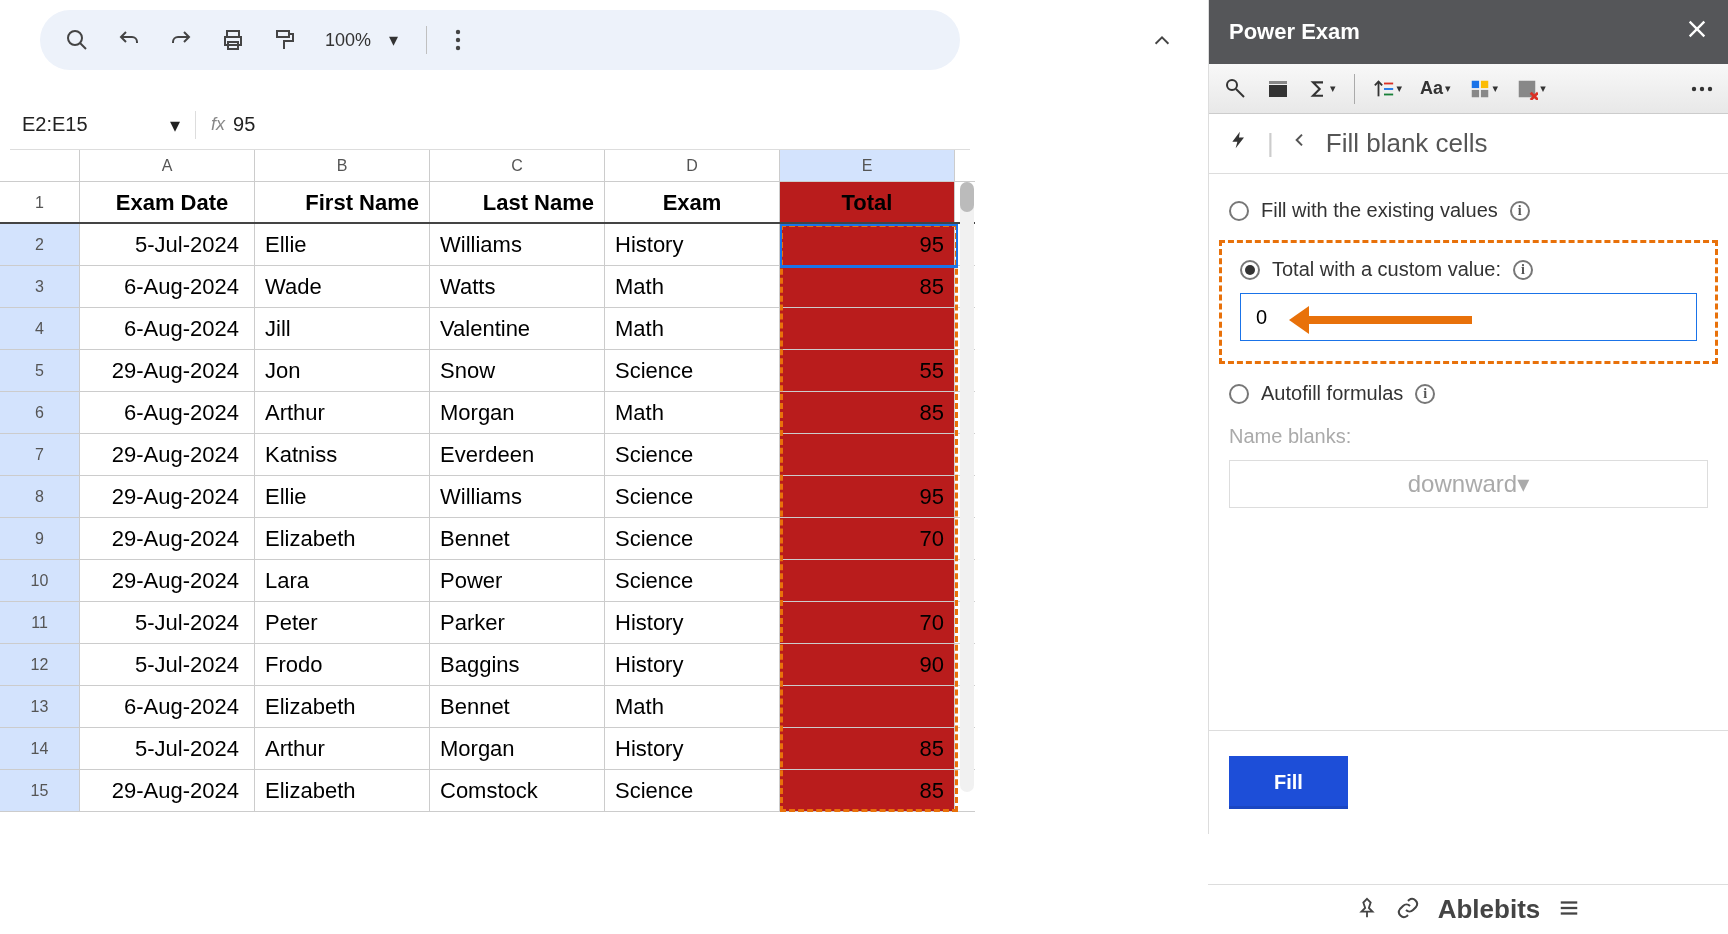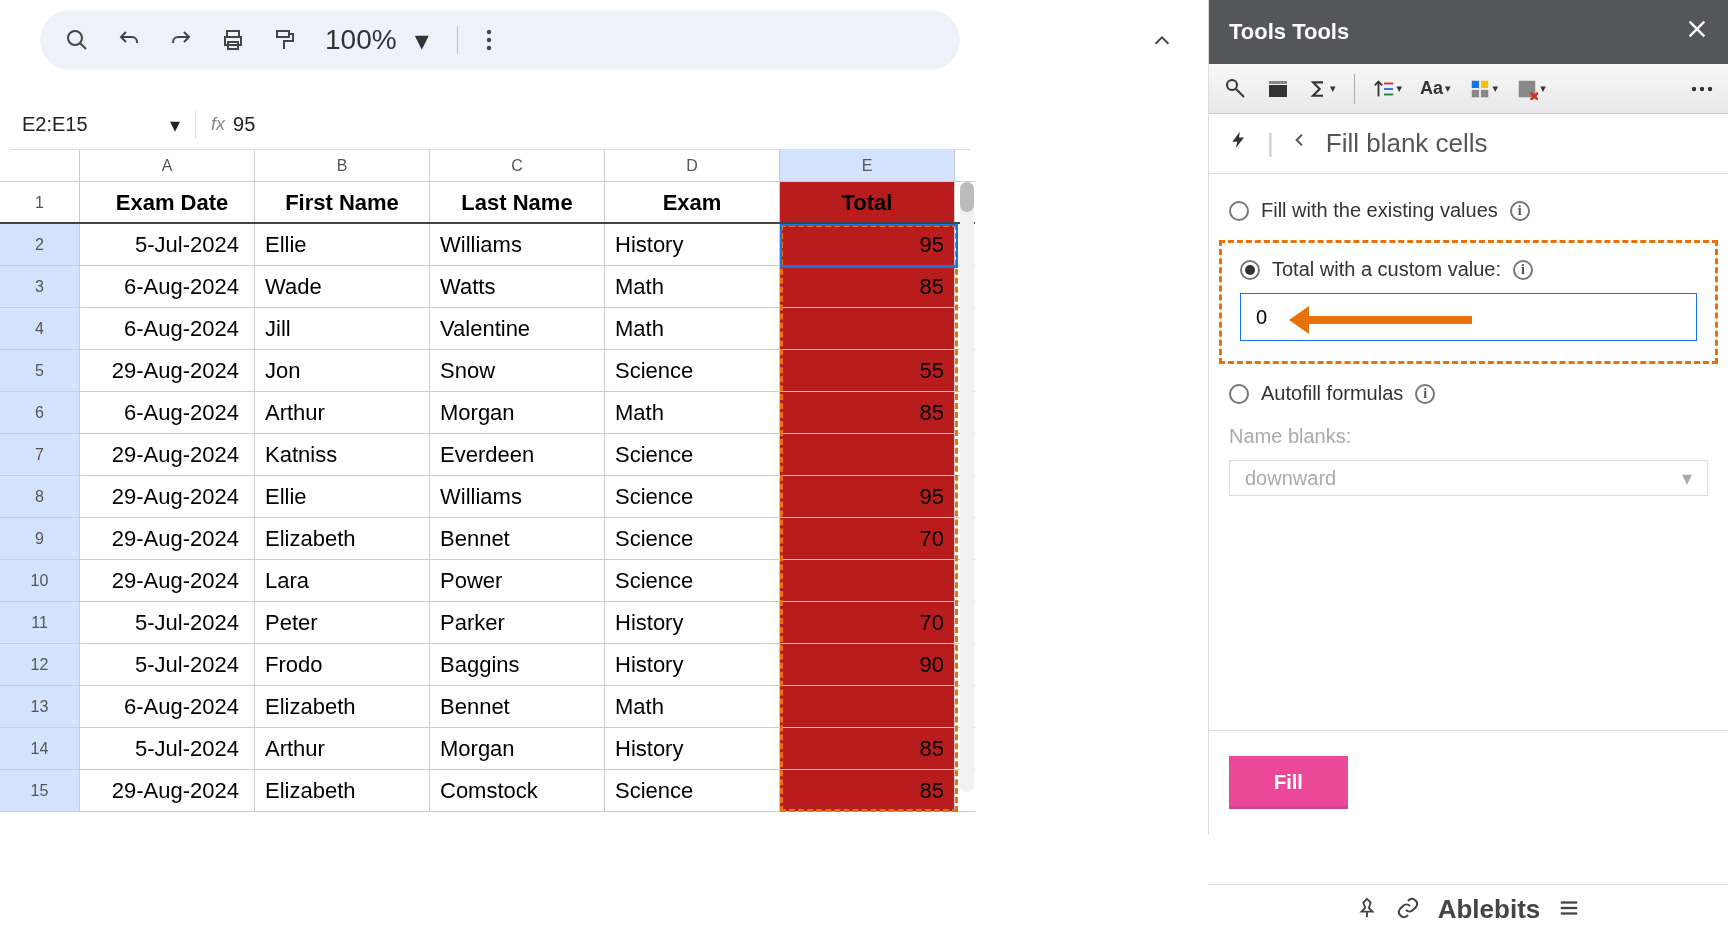--- a/index.html
+++ b/index.html
@@ -28,21 +28,21 @@
     gap: 28px;
   }
   .toolbar .icon-btn {
     color: #444;
     cursor: pointer;
     display: flex;
     align-items: center;
     justify-content: center;
   }
   .toolbar .zoom {
-    font-size: 28px;
+    font-size: 18px;
     color: #333;
     display: flex;
     align-items: center;
     gap: 18px;
   }
   .toolbar .divider {
     width: 1px; height: 28px; background: #c0c0c0;
   }
   .chevron-up {
     position: absolute;
@@ -129,21 +129,21 @@
     overflow: hidden;
     white-space: nowrap;
   }
   .cell.col-e { background: #b91c1c; text-align: right; }
   .cell.col-a { text-align: right; padding-right: 15px; }
   .hdr-row {
     height: 42px;
     border-bottom: 2px solid #444;
   }
   .hdr-row .cell { font-weight: bold; text-align: center; }
-  .hdr-row .cell.col-b, .hdr-row .cell.col-c { text-align: center; }
+  .hdr-row .cell.col-b, .hdr-row .cell.col-c { text-align: right; }
   .hdr-row .cell.col-a { text-align: center; padding-right: 0; }
   .hdr-row .cell.col-e { text-align: center; }
 
   .scrollbar-v {
     position: absolute;
     top: 182px;
     left: 960px;
     width: 14px;
     height: 610px;
     background: #f1f1f1;
@@ -285,37 +285,37 @@
     border-bottom: 14px solid transparent;
   }
 
   .label-muted {
     font-size: 20px;
     color: #aaa;
     margin: 20px 0 12px 0;
   }
   .select-box {
     border: 1px solid #ddd;
-    height: 36px;
-    display: flex;
-    align-items: center;
-    justify-content: space-between;
+    height: 48px;
+    display: flex;
+    align-items: center;
+    justify-content: center;
     padding: 0 15px;
-    font-size: 20px;
+    font-size: 24px;
     color: #aaa;
   }
 
   .panel-footer {
     position: absolute;
     bottom: 0; left: 0; right: 0;
     border-top: 1px solid #ddd;
     padding: 25px 20px;
   }
   .fill-btn {
-    background: #ec4899;
+    background: #1d4ed8;
     color: #fff;
     font-size: 20px;
     font-weight: bold;
     border: none;
     padding: 15px 45px;
     cursor: pointer;
     box-shadow: inset 0 -3px rgba(0,0,0,0.1);
   }
 
   .bottom-bar {
@@ -539,21 +539,21 @@
 
 <div class="scrollbar-v">
   <div class="scrollbar-thumb"></div>
 </div>
 
 <div class="dashed-select col-select"></div>
 <div class="active-cell-border"></div>
 
 <div class="panel">
   <div class="panel-title">
-    <span>Tools Tools</span>
+    <span>Power Exam</span>
     <span>
       <svg width="22" height="22" viewBox="0 0 24 24" stroke="#fff" stroke-width="2.5">
           <line x1="4" y1="4" x2="20" y2="20"></line>
           <line x1="20" y1="4" x2="4" y2="20"></line>
         </svg>
     </span>
   </div>
   <div class="panel-toolbar">
     <span class="pt-icon">
       <svg width="24" height="24" viewBox="0 0 24 24" fill="none" stroke="#333" stroke-width="2">

